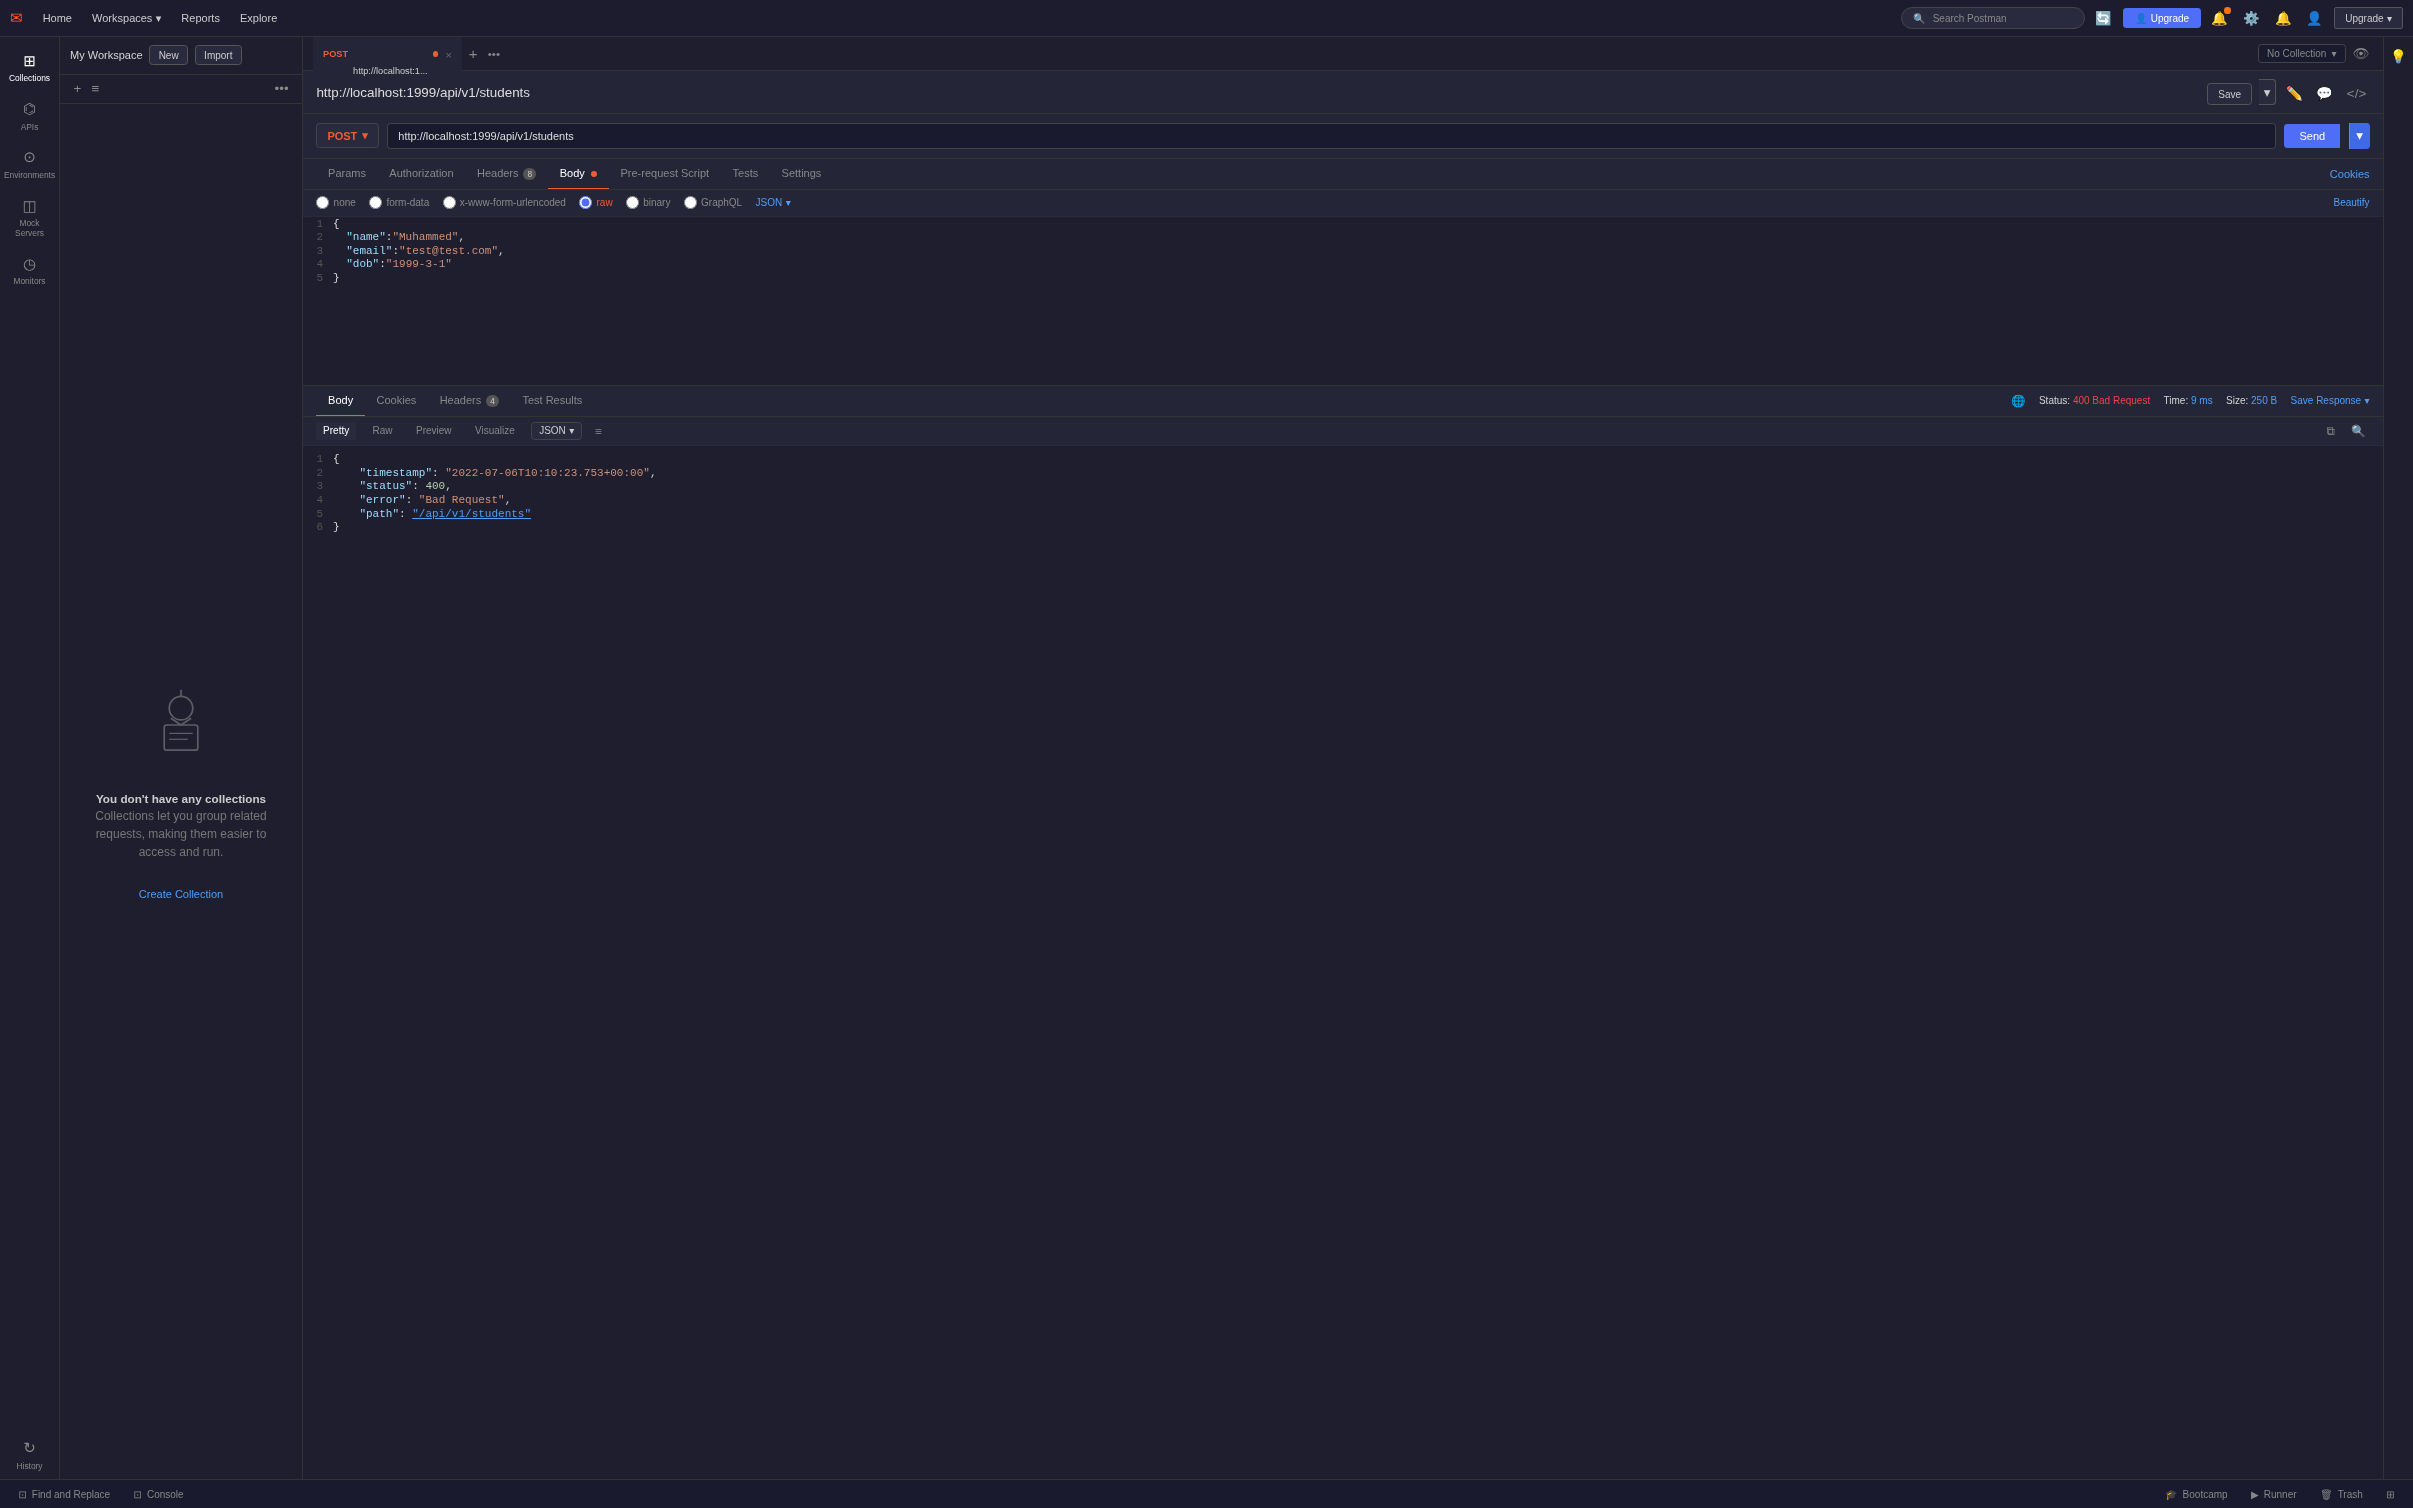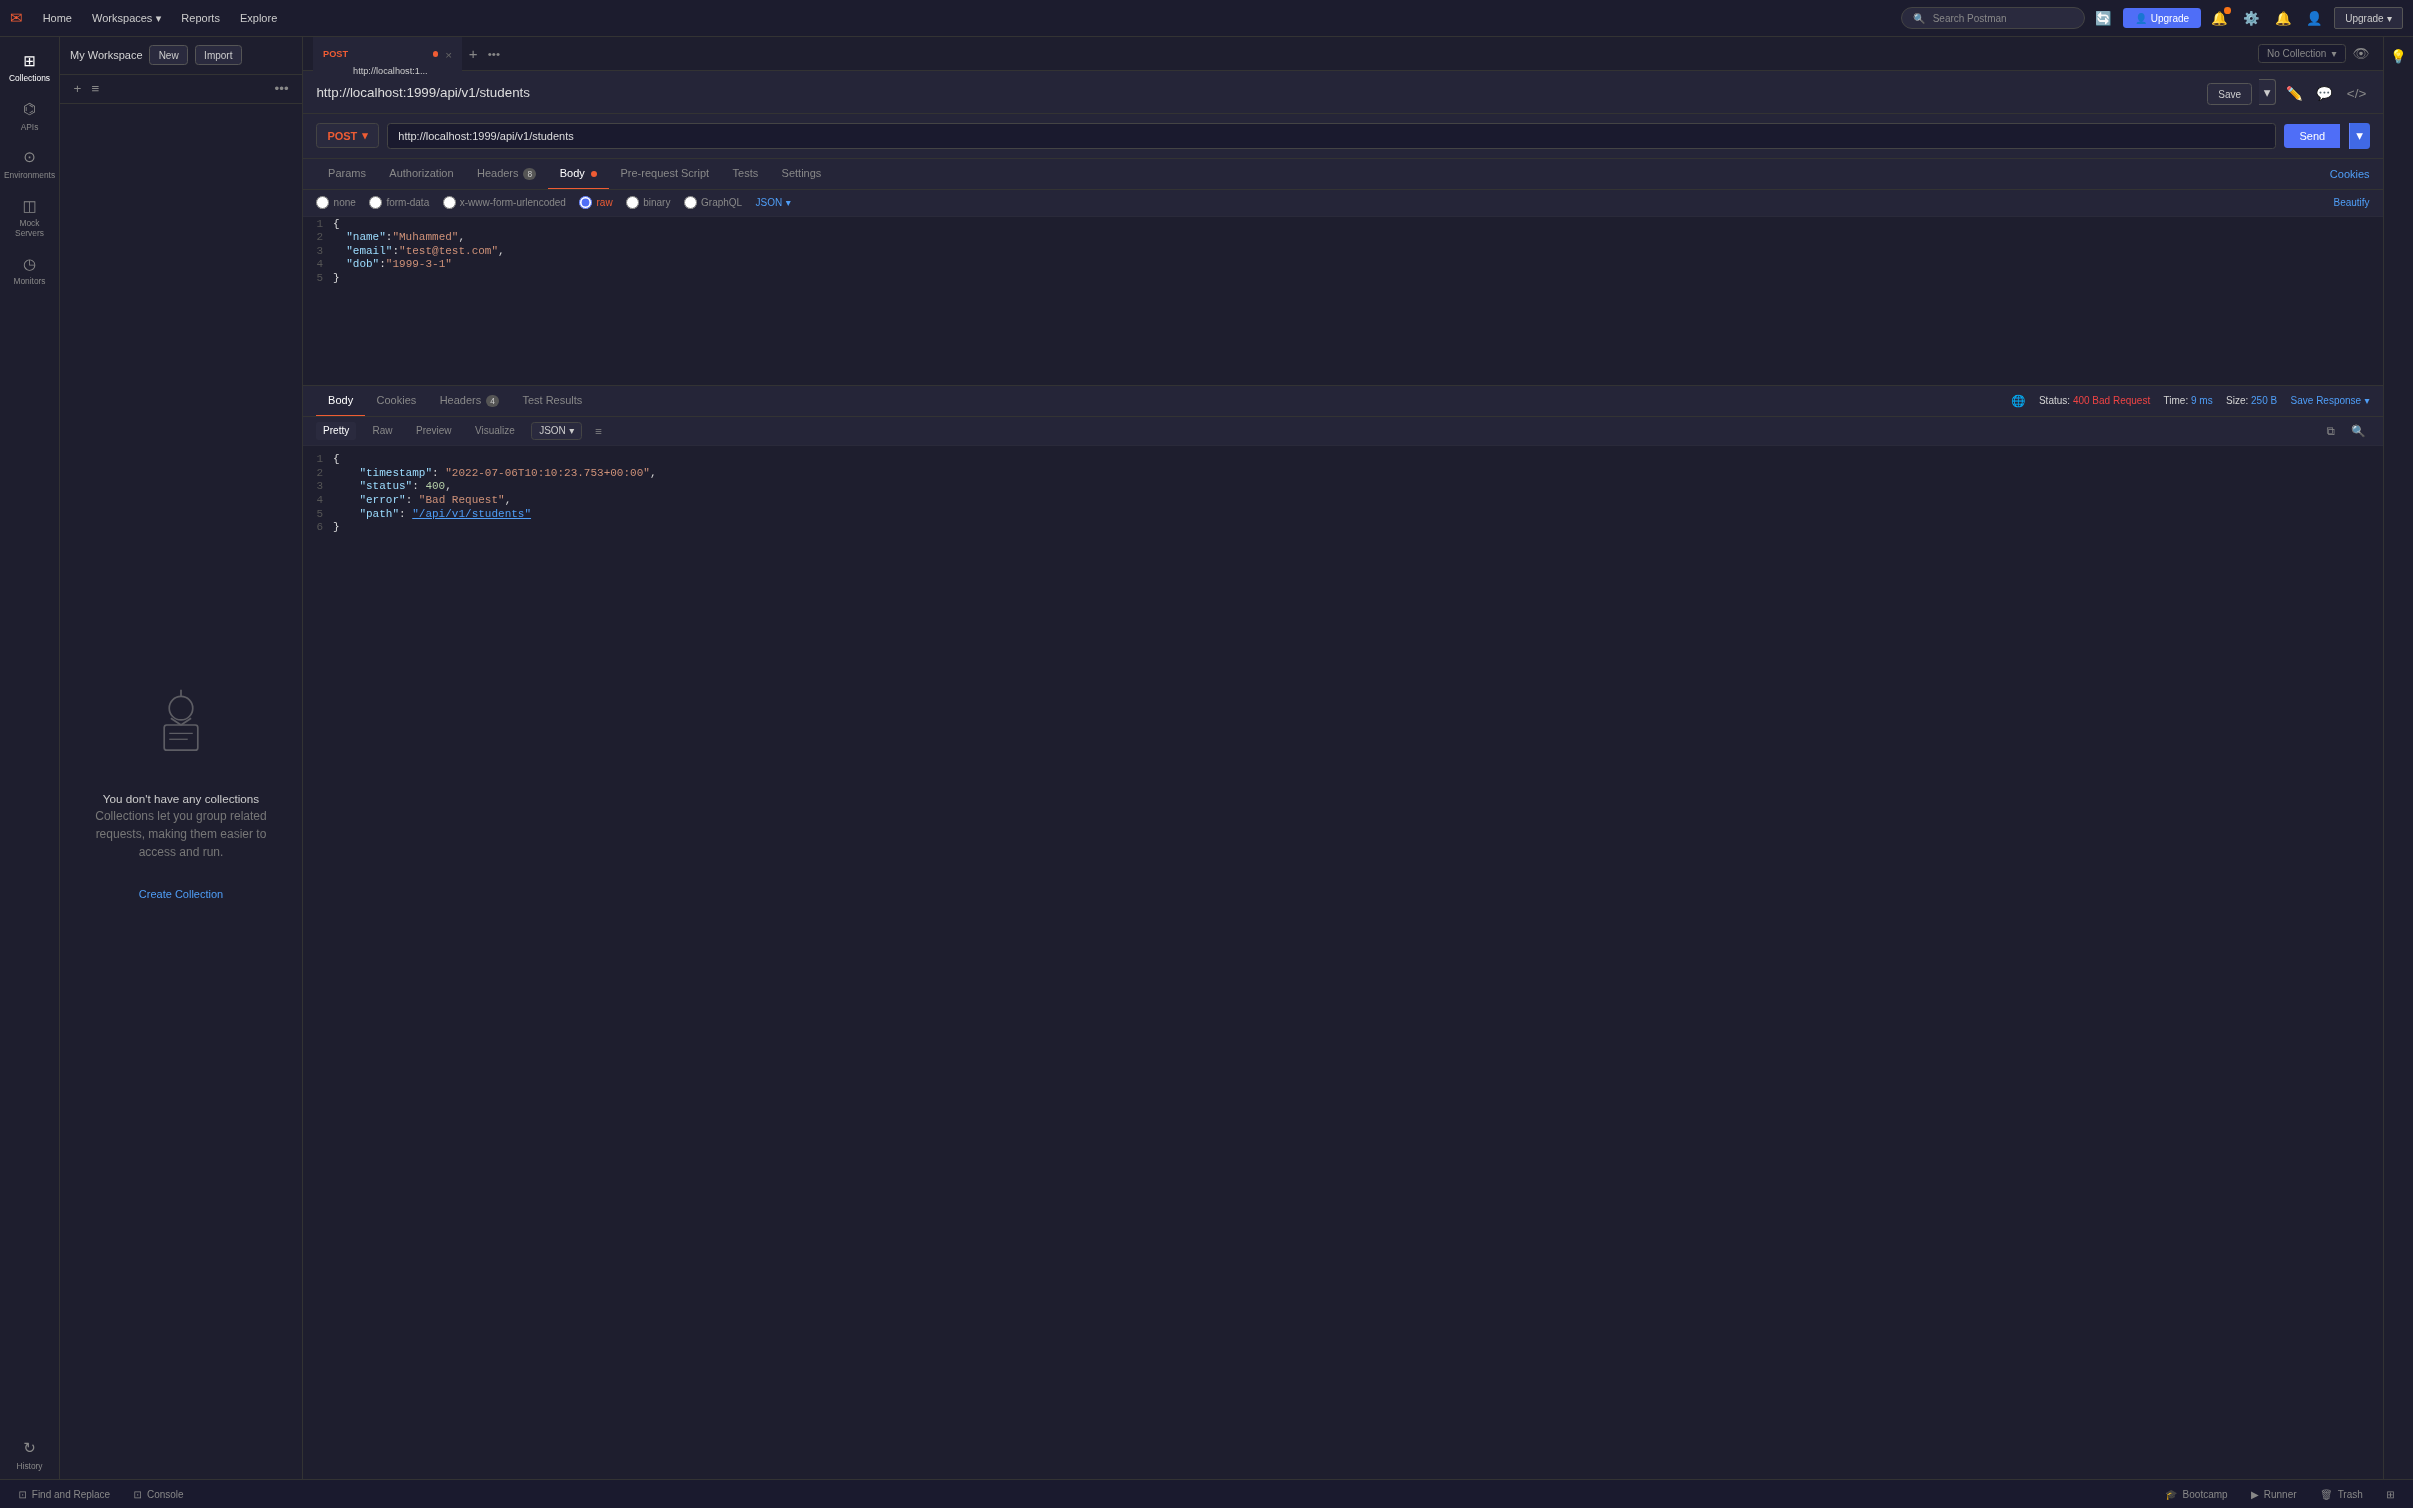--- a/index.html
+++ b/index.html
@@ -26,21 +26,21 @@
     .sidebar-item { display: flex; flex-direction: column; align-items: center; padding: 8.4px 5px; cursor: pointer; color: #888; font-size: 8.4px; gap: 3.4px; border-radius: 3.4px; width: 100%; text-align: center; }
     .sidebar-item.active { color: #fff; }
     .sidebar-item .icon { font-size: 15px; }
     .sidebar-spacer { flex: 1; }
 
     
     .panel { width: 243px; background: #1e1e2e; border-right: 0.8px solid #333; display: flex; flex-direction: column; flex-shrink: 0; }
     .panel-header-btn { background: none; border: none; color: #888; cursor: pointer; font-size: 13.4px; padding: 1.7px 3.4px; }
     .panel-content { flex: 1; display: flex; flex-direction: column; align-items: center; justify-content: center; padding: 20px; text-align: center; }
     .empty-illustration { font-size: 50px; margin-bottom: 13.4px; opacity: 0.6; }
-    .empty-title { color: #ccc; font-size: 11.7px; font-weight: 400; margin-bottom: 2px; }
+    .empty-title { color: #ccc; font-size: 11.7px; font-weight: 700; margin-bottom: 2px; }
     .empty-desc { color: #777; font-size: 12px; line-height: 1.5; margin-bottom: 27px; }
     .create-link { color: #4f9ef7; font-size: 11px; cursor: pointer; text-decoration: none; }
 
     
     .content { flex: 1; display: flex; flex-direction: column; background: #252538; overflow: hidden; }
 
     
     .tab-bar { display: flex; align-items: center; padding: 0 10px; background: #1e1e2e; border-bottom: 0.8px solid #333; height: 34px; gap: 3.4px; flex-shrink: 0; }
     .tab { display: flex; align-items: center; gap: 5px; padding: 5px 10px; background: #252538; border-radius: 3.4px 3.4px 0 0; color: #ccc; font-size: 10px; cursor: pointer; border-top: 1.7px solid transparent; }
     .tab.active { border-top: 1.7px solid #ef5c34; color: #fff; }

